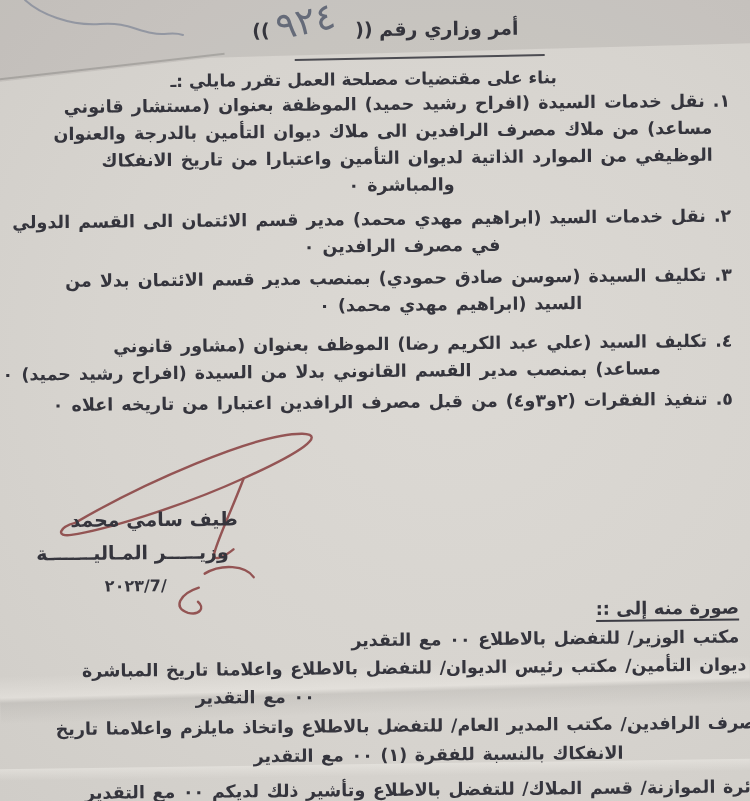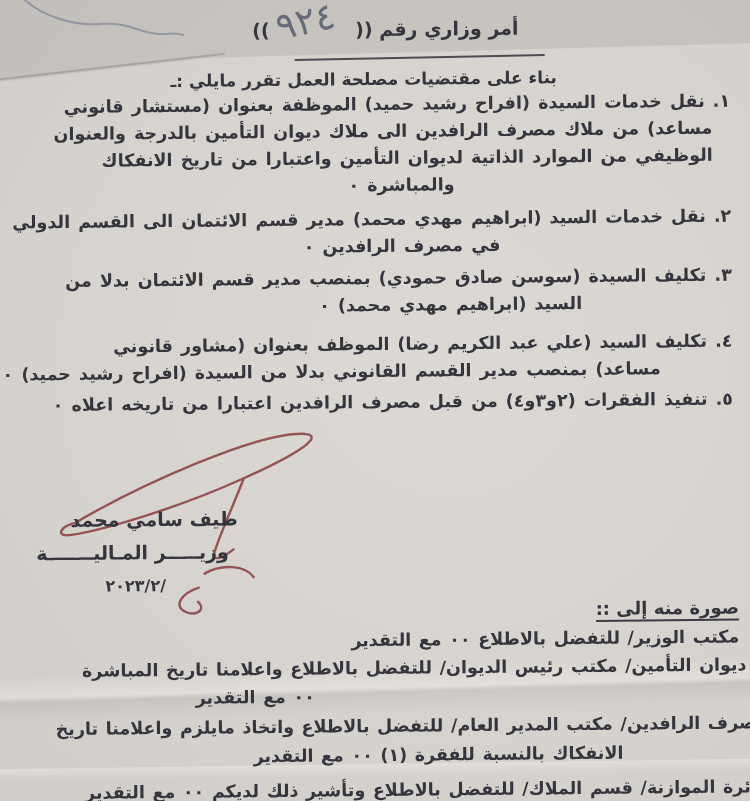--- a/index.html
+++ b/index.html
@@ -147,21 +147,21 @@
         <path d="M 74 100 C 140 62, 255 12, 302 13 C 327 14, 300 32, 243 57 C 178 86, 100 108, 70 112 C 54 114, 58 104, 74 100"></path>
         <path d="M 243 57 C 230 90, 218 114, 213 131 C 210 141, 222 136, 232 128"></path>
         <path d="M 203 152 C 220 142, 244 144, 252 156"></path>
         <path d="M 197 166 C 178 172, 170 186, 186 191 C 198 194, 203 186, 196 180"></path>
       </g>
     </svg>
 
     <div class="sig-name">طيف سامي محمد</div>
     <div class="sig-title">وزيـــــر المـاليـــــــة</div>
     <div class="sig-date">
-      <span class="ltr">٢٠٢٣/٢/</span>
+      <span class="ltr">٢٠٢٣/7/</span>
     </div>
 
     <div class="copies-heading">صورة منه إلى ::</div>
     <div class="copy copy1">مكتب الوزير/ للتفضل بالاطلاع ٠٠ مع التقدير</div>
     <div class="copy copy2">ديوان التأمين/ مكتب رئيس الديوان/ للتفضل بالاطلاع واعلامنا تاريخ المباشرة</div>
     <div class="copy copy2b">٠٠ مع التقدير</div>
     <div class="copy copy3">مصرف الرافدين/ مكتب المدير العام/ للتفضل بالاطلاع واتخاذ مايلزم واعلامنا تاريخ</div>
     <div class="copy copy3b">الانفكاك بالنسبة للفقرة (١) ٠٠ مع التقدير</div>
     <div class="copy copy4">دائرة الموازنة/ قسم الملاك/ للتفضل بالاطلاع وتأشير ذلك لديكم ٠٠ مع التقدير</div>
 

